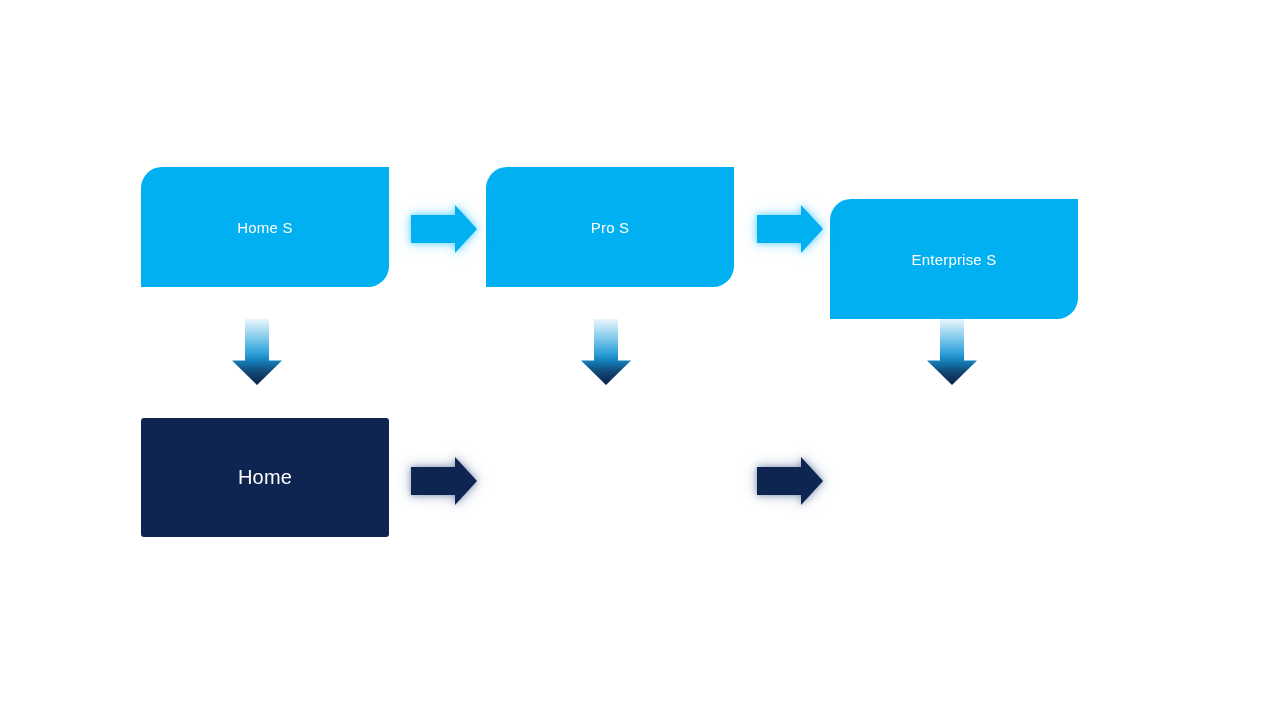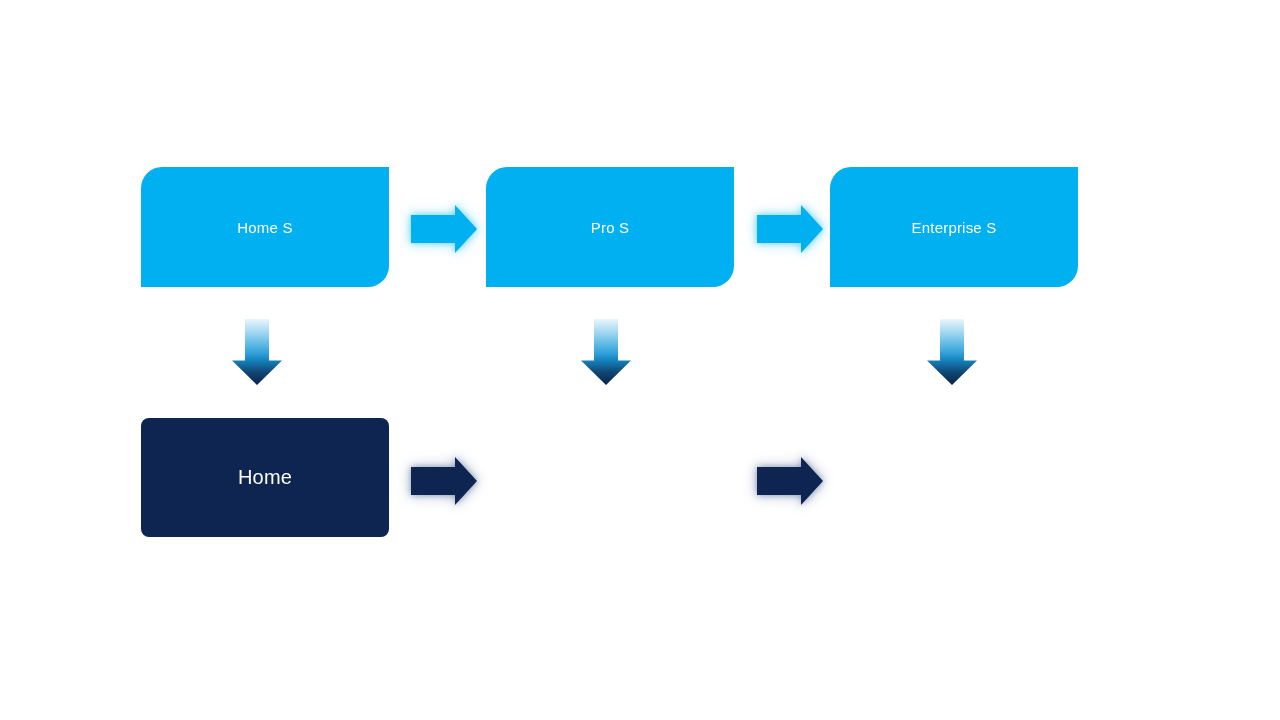--- a/index.html
+++ b/index.html
@@ -31,26 +31,26 @@
   .box.top {
     top: 167px;
     background: var(--top-box-fill, #00B0F0);
     border-radius: 21px 0 21px 0;
     font-size: 15px;
   }
   .box.bottom {
     top: 418px;
     height: 119px;
     background: var(--bottom-box-fill, #0E2451);
-    border-radius: 8px;
+    border-radius: 3px;
     font-size: 20px;
   }
   .col1 { left: 141px; }
   .col2 { left: 486px; }
-  .col3 { left: 830px; }
+  .col3 { left: 830px; margin-top: 32px; }
 
   
   .arrow-right-wrap {
     position: absolute;
     width: 66px;
     height: 48px;
   }
   .arrow-right-wrap.row-top { top: 205px; }
   .arrow-right-wrap.row-bottom { top: 457px; }
   .arrow-right-wrap.gap1 { left: 411px; }

